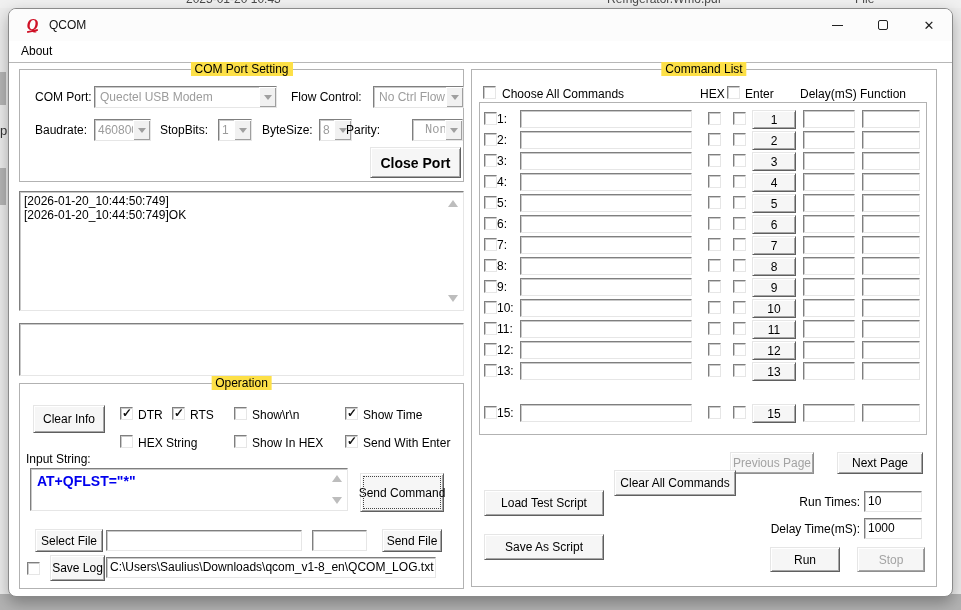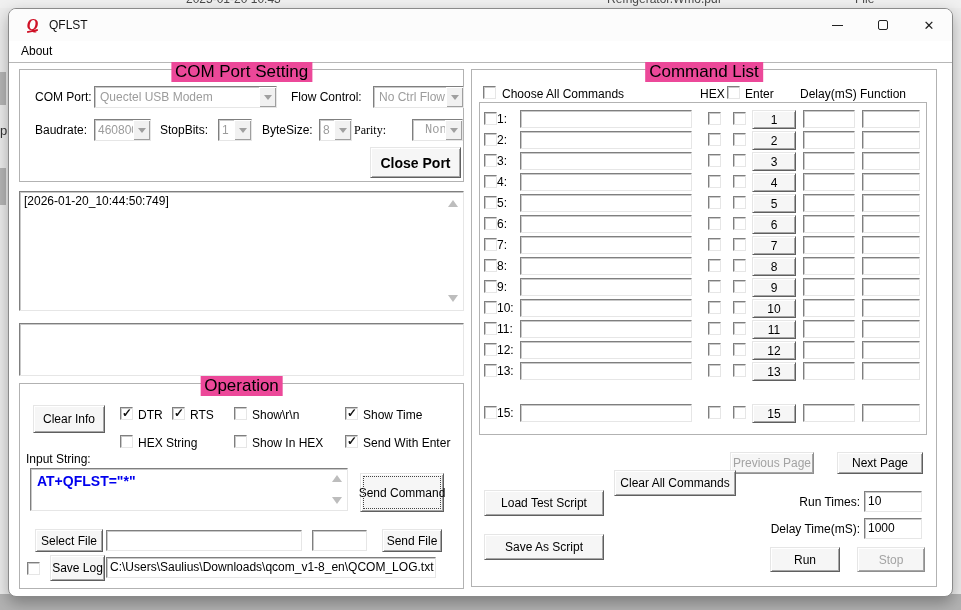--- a/index.html
+++ b/index.html
@@ -26,22 +26,22 @@
   .win-ctrl { position:absolute; top:0; width:46px; height:32px; display:flex; align-items:center; justify-content:center; }
   .min-glyph { width:11px; height:1px; background:#222; display:block; }
   .max-glyph { width:10px; height:10px; border:1px solid #222; border-radius:2px; display:block; }
   .close-glyph { font-size:13px; color:#222; line-height:13px; }
   #menubar { position:absolute; left:0; top:32px; width:100%; height:22px; background:#fff; border-bottom:1px solid #b7b7b7; }
   .menu-item { position:absolute; left:12px; top:3px; font-size:12px; }
 
   
   .lbl { position:absolute; white-space:nowrap; font-size:12px; }
   .group { position:absolute; border:1px solid #b2b2b2; box-shadow:inset 1px 1px 0 #fff; }
-  .group-legend { position:absolute; top:-8px; left:50%; transform:translateX(-50%); background:#ec4899; padding:0 4px;
-                  font-size:17px; white-space:nowrap; }
+  .group-legend { position:absolute; top:-8px; left:50%; transform:translateX(-50%); background:#fde047; padding:0 4px;
+                  font-size:12px; white-space:nowrap; }
   .btn { position:absolute; display:flex; align-items:center; justify-content:center; font-size:12px; color:#000;
          background:#f6f6f6; border:1px solid; border-color:#e6e6e6 #5f5f5f #5f5f5f #e6e6e6;
          box-shadow:inset 1px 1px 0 #ffffff, inset -1px -1px 0 #a6a6a6; white-space:nowrap; }
   .btn.disabled { color:#a3a3a3; border-color:#e6e6e6 #8f8f8f #8f8f8f #e6e6e6; }
   .btn.focused { outline:1px dotted #444; outline-offset:-4px; }
   .field { position:absolute; background:#fff; border:1px solid; border-color:#7f7f7f #e6e6e6 #e6e6e6 #7f7f7f;
            box-shadow:inset 1px 1px 0 #c9c9c9; font-size:12px; padding:2px 3px; overflow:hidden; white-space:nowrap; }
   .cb { position:absolute; width:13px; height:13px; background:#fff; border:1px solid; border-color:#7f7f7f #e6e6e6 #e6e6e6 #7f7f7f;
         box-shadow:inset 1px 1px 0 #c9c9c9; }
   .cb.checked::after { content:"\2713"; position:absolute; left:1px; top:-2px; font-size:12px; font-weight:bold; color:#111; }
@@ -85,21 +85,21 @@
   </div>
   <div class="left-block" style="top:72px;height:33px;"></div>
   <div class="left-p">p</div>
   <div class="left-block" style="top:168px;height:37px;"></div>
   <div class="bottom-strip"></div>
 
   <div id="window">
 
     <div id="titlebar">
       <span class="app-logo">Q</span>
-      <span class="win-title">QFLST</span>
+      <span class="win-title">QCOM</span>
       <span class="win-ctrl" style="right:92px;">
           <span class="min-glyph"></span>
         </span>
       <span class="win-ctrl" style="right:46px;">
           <span class="max-glyph"></span>
         </span>
       <span class="win-ctrl" style="right:0;">
           <span class="close-glyph">✕</span>
         </span>
     </div>
@@ -138,32 +138,33 @@
             <span class="dd-tri"></span>
           </span>
       </div>
       <span class="lbl" style="left:242px;top:53px;">ByteSize:</span>
       <div class="dd" style="left:299px;top:49px;width:33px;height:22px;">
         <span class="dd-text" style="padding-left:3px;">8</span>
         <span class="dd-btn">
             <span class="dd-tri"></span>
           </span>
       </div>
-      <span class="lbl" style="left:334px;top:53px;font-family:Liberation Serif, serif;">Parity:</span>
+      <span class="lbl" style="left:326px;top:53px;">Parity:</span>
       <div class="dd" style="left:392px;top:49px;width:51px;height:22px;">
         <span class="dd-text" style="padding-left:12px;font-family:Liberation Mono, monospace;">None</span>
         <span class="dd-btn">
             <span class="dd-tri"></span>
           </span>
       </div>
       <span class="btn" style="left:350px;top:77px;width:91px;height:31px;font-weight:bold;font-size:14px;">Close Port</span>
     </div>
 
     <div class="field" style="left:10px;top:182px;width:445px;height:120px;padding:2px 0;">
       <div class="log-line">[2026-01-20_10:44:50:749]</div>
+      <div class="log-line">[2026-01-20_10:44:50:749]OK</div>
       <span class="sarrow up" style="right:5px;top:8px;"></span>
       <span class="sarrow down" style="right:5px;bottom:8px;"></span>
     </div>
 
     <div class="field" style="left:10px;top:314px;width:445px;height:53px;"></div>
 
     <div class="group" style="left:10px;top:374px;width:445px;height:206px;">
       <span class="group-legend">Operation</span>
 
       <span class="btn" style="left:13px;top:21px;width:72px;height:28px;">Clear Info</span>

